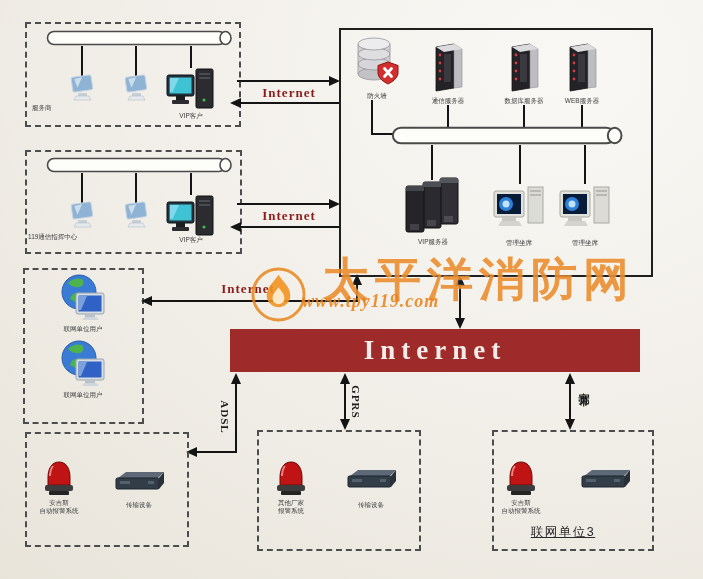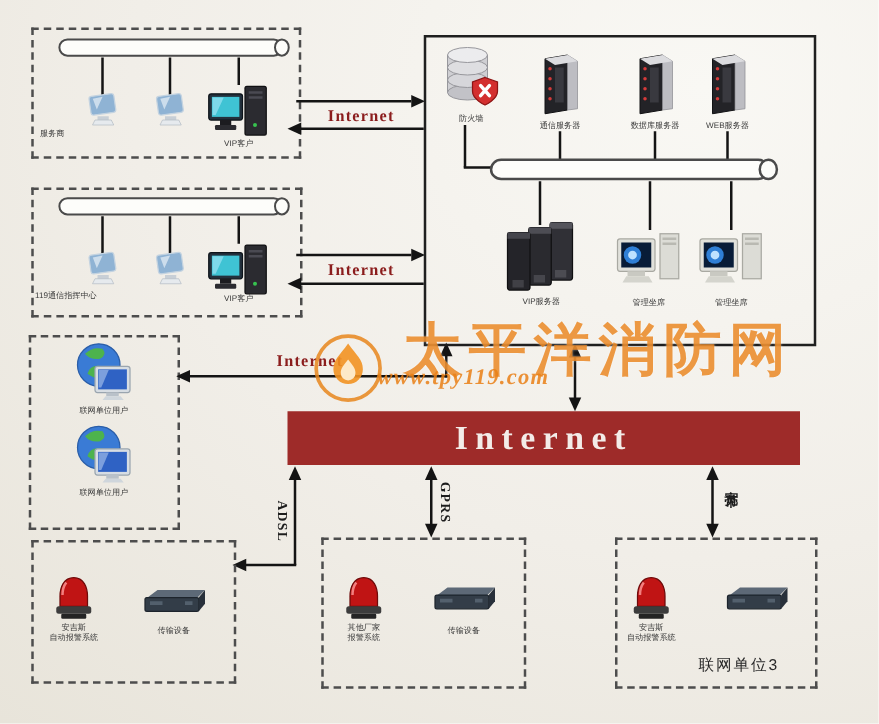--- a/index.html
+++ b/index.html
@@ -295,21 +295,21 @@
   <div class="dbox" style="left:492px;top:430px;width:158px;height:117px;"></div>
   <svg class="icon" style="left:504px;top:460px;width:34px;height:38px;">
       <use href="#i-alarm"></use>
     </svg>
   <div class="lbl-xs" style="left:490px;top:499px;width:62px;">安吉斯</div>
   <div class="lbl-xs" style="left:490px;top:507px;width:62px;">自动报警系统</div>
   <svg class="icon" style="left:578px;top:468px;width:54px;height:24px;">
       <use href="#i-device"></use>
     </svg>
   <div class="lbl-xs" style="left:582px;top:501px;width:46px;"></div>
-  <div class="unit-title" style="left:512px;top:524px;width:158px;">联网单位3</div>
+  <div class="unit-title" style="left:484px;top:524px;width:158px;text-decoration:underline;">联网单位3</div>
 
   <svg class="wm" style="left:250px;top:266px;width:57px;height:57px;">
       <use href="#i-flame"></use>
     </svg>
   <div class="wm wm-site" style="left:299px;top:256px;margin-left:24px;">太平洋消防网</div>
   <div class="wm wm-url" style="left:302px;top:292px;">www.tpy119.com</div>
 
 </div>
 
 </body></html>

